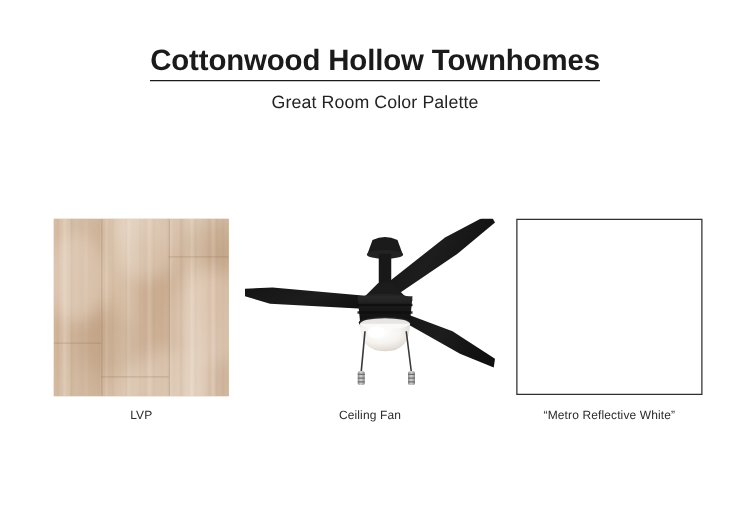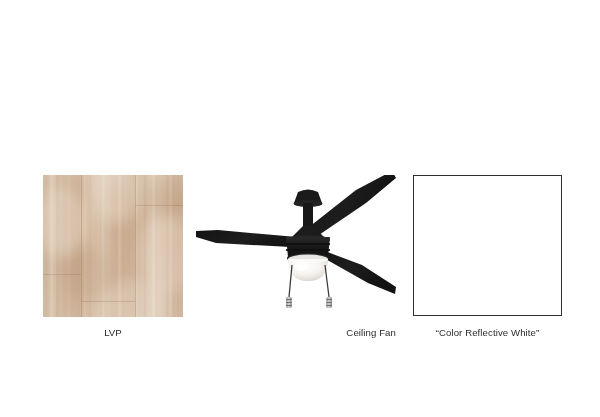--- a/index.html
+++ b/index.html
@@ -152,38 +152,42 @@
   .b6 { left: 104px; top: 0px;   width: 44px;  height: 40px;  background: rgba(170,134,100,0.16); }
   #lvp-caption { left: 43px; top: 151px; width: 140px; }
 
   
   #fan-cell { left: 196px; width: 200px; }
   #fan-art {
     position: relative;
     width: 200px;
     height: 142px;
   }
-  #fan-caption { left: 196px; top: 151px; width: 200px; text-align: right; }
+  #fan-caption { left: 196px; top: 151px; width: 200px; }
 
   
   #white-cell { left: 413px; width: 149px; }
   #white-swatch {
     width: 149px;
     height: 141px;
     background: #ffffff;
     border: 1.3px solid #2f2f2f;
     box-sizing: border-box;
   }
   #white-caption { left: 398px; top: 151px; width: 179px; }
 </style>
 </head>
 <body>
 
 <div id="board">
 
+  <div id="heading">
+    <div id="title">Cottonwood Hollow Townhomes</div>
+    <div id="subtitle">Great Room Color Palette</div>
+  </div>
 
   <div id="swatch-row">
 
     <div id="lvp-cell" class="swatch-cell">
       <div id="lvp-swatch">
         <div class="lvp-base"></div>
         <div class="lvp-grain"></div>
         <div class="lvp-blotch b1"></div>
         <div class="lvp-blotch b2"></div>
         <div class="lvp-blotch b3"></div>
@@ -283,17 +287,17 @@
       </div>
     </div>
     <div id="fan-caption" class="caption">
       <div>Ceiling Fan</div>
     </div>
 
     <div id="white-cell" class="swatch-cell">
       <div id="white-swatch"></div>
     </div>
     <div id="white-caption" class="caption">
-      <div>“Color Reflective White”</div>
+      <div>“Metro Reflective White”</div>
     </div>
 
   </div>
 </div>
 
 </body></html>

